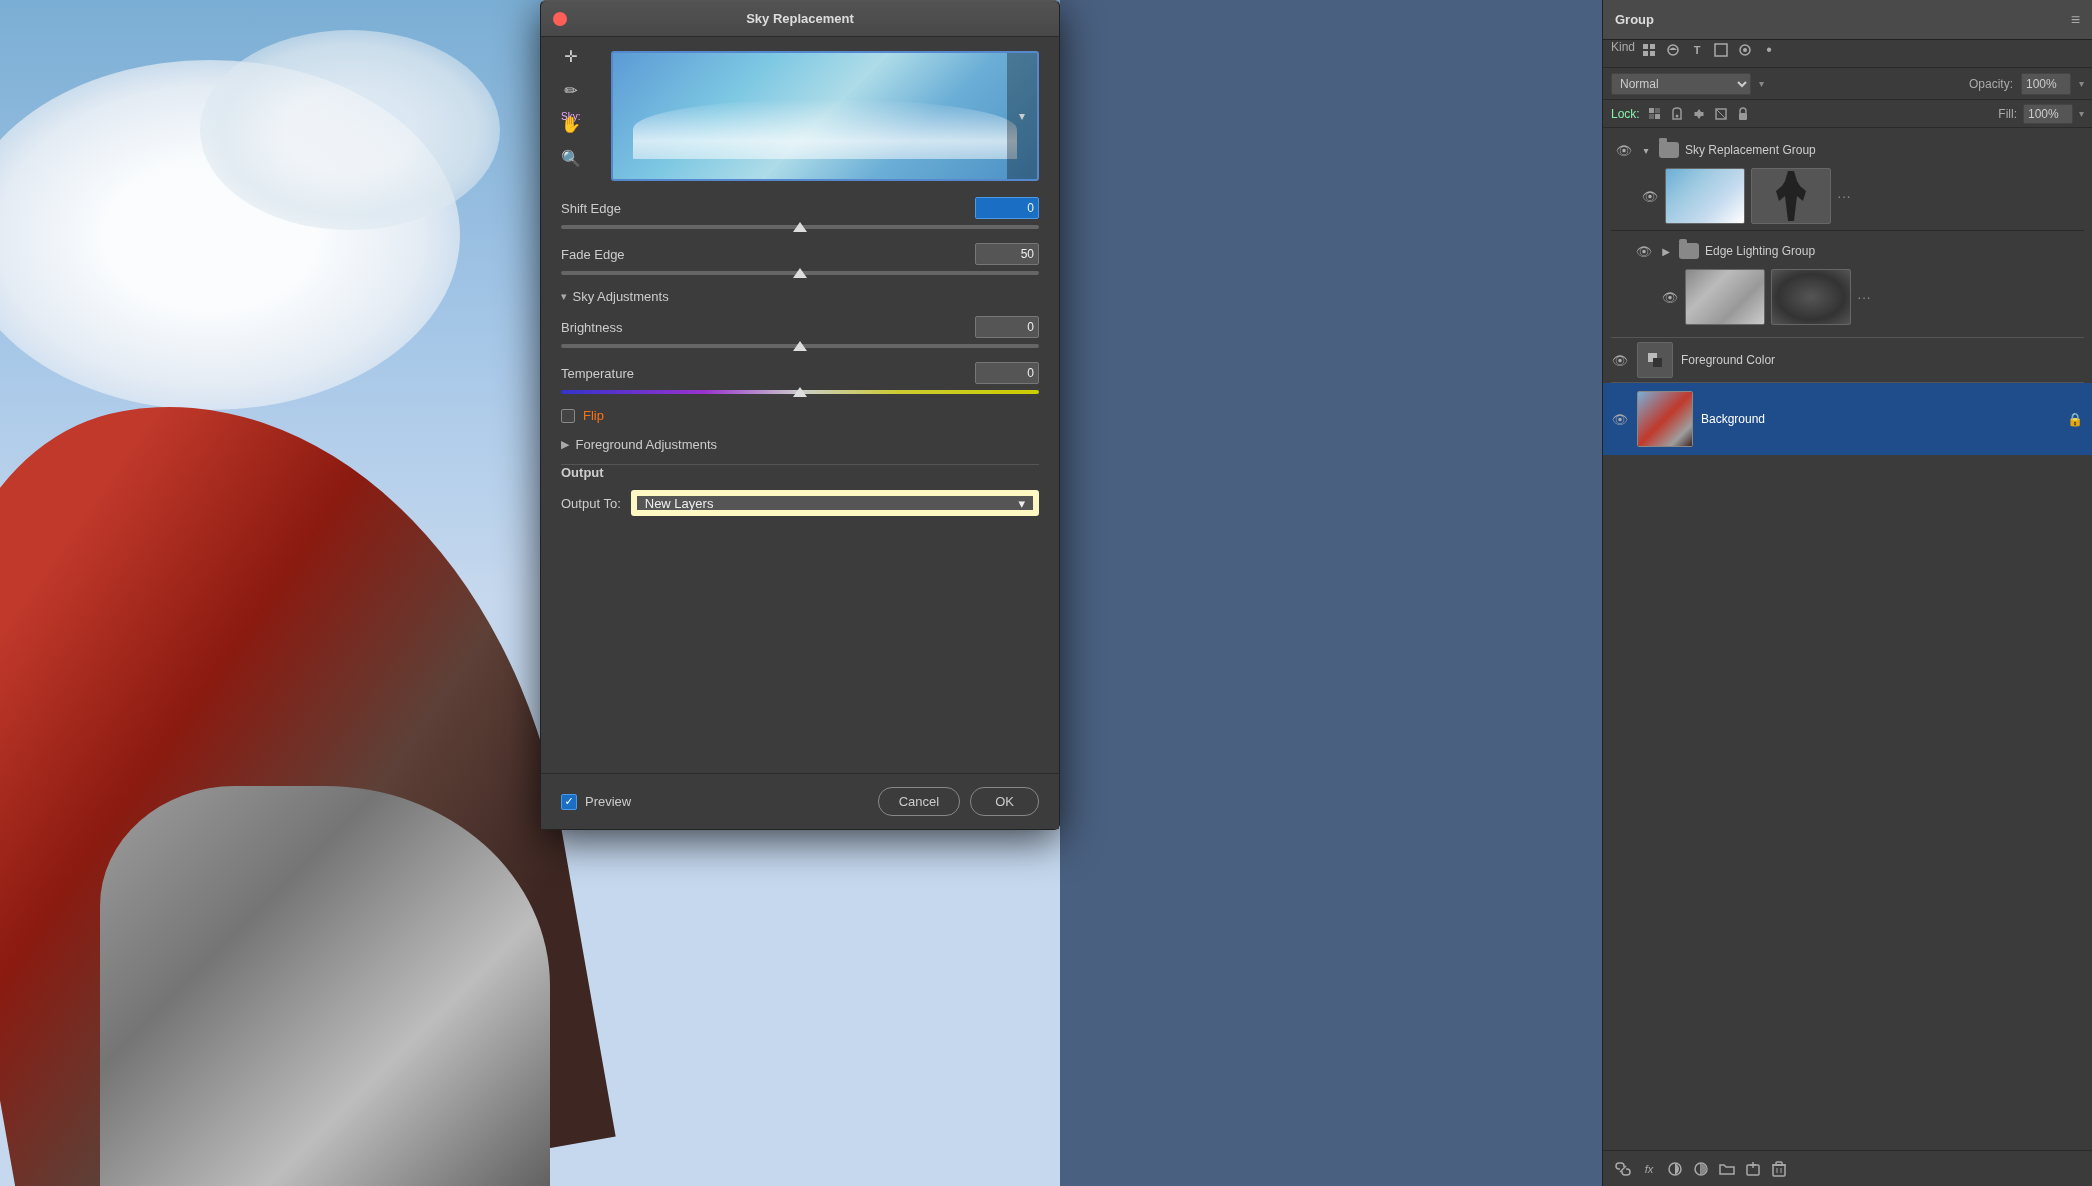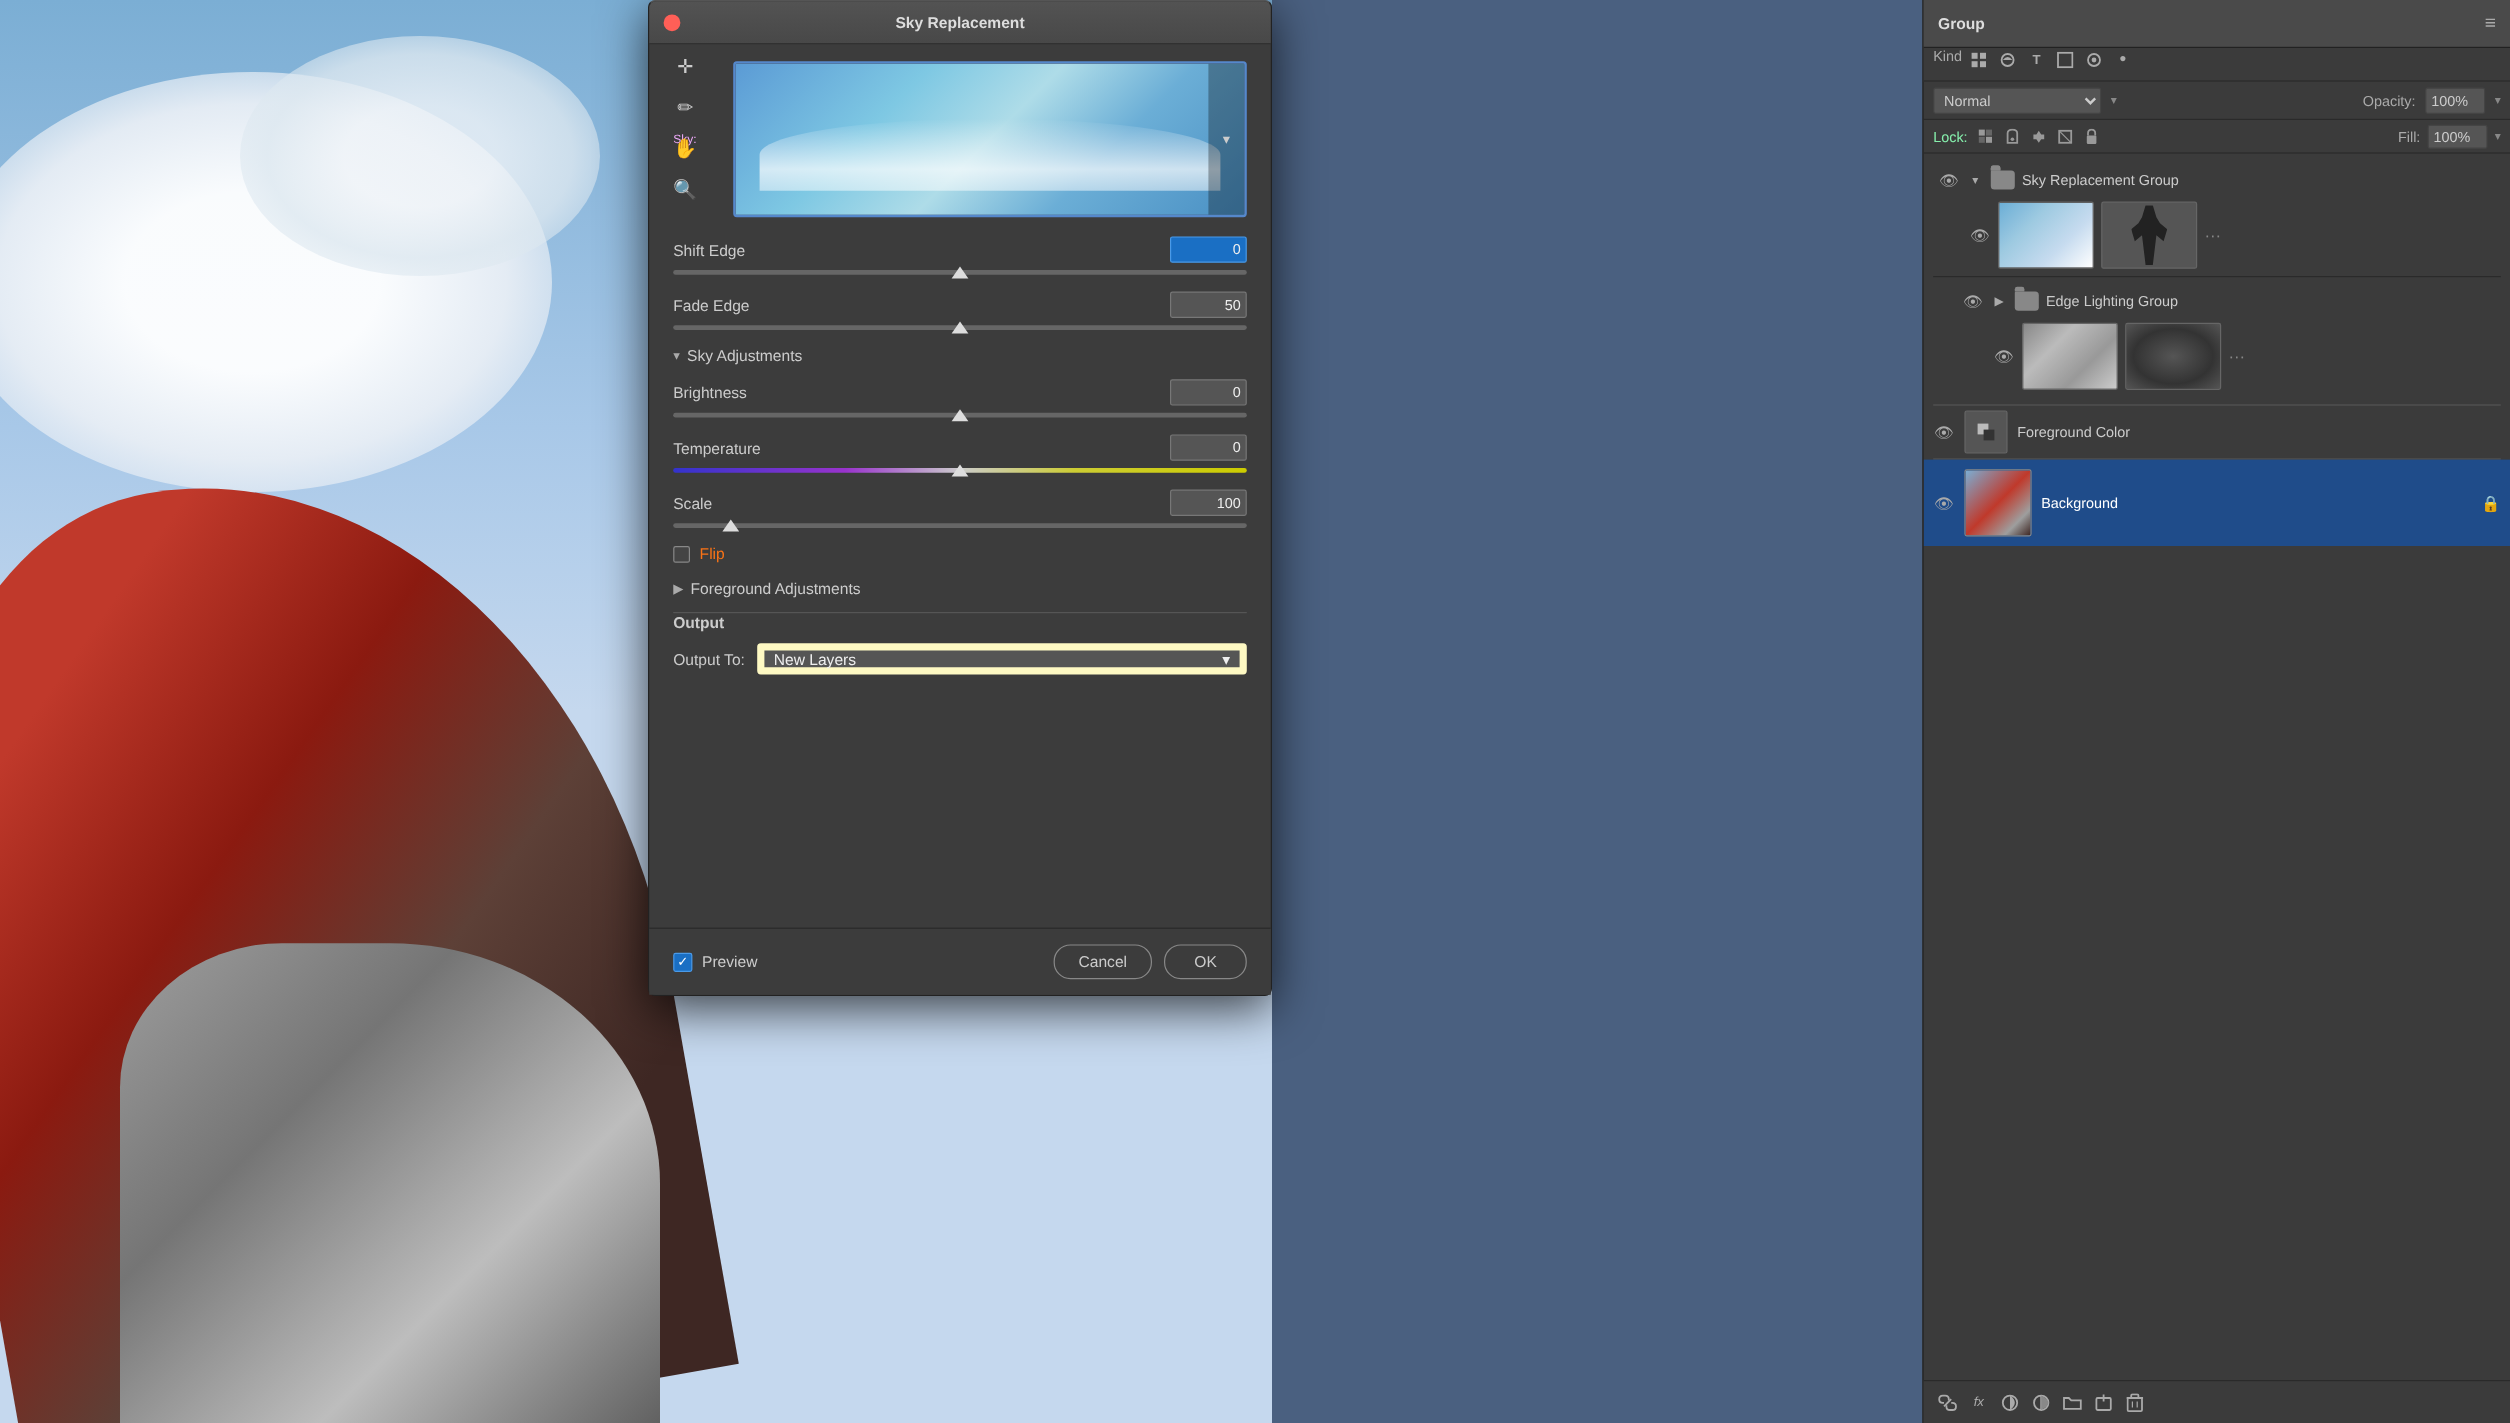--- a/index.html
+++ b/index.html
@@ -718,29 +718,20 @@
     <div class="slider-row">
       <div class="slider-header">
         <span class="slider-label">Temperature</span>
         <input class="slider-value" type="text" value="0" style="">
       </div>
       <div class="slider-track temperature">
         <div class="slider-thumb" style="left: 50%;"></div>
       </div>
     </div>
 
-    <div class="slider-row">
-      <div class="slider-header">
-        <span class="slider-label">Scale</span>
-        <input class="slider-value" type="text" value="100" style="">
-      </div>
-      <div class="slider-track">
-        <div class="slider-thumb" style="left: 10%;"></div>
-      </div>
-    </div>
 
     <div class="flip-row">
       <div class="flip-checkbox"></div>
       <span class="flip-label">Flip</span>
     </div>
 
     <div class="fg-section">
       <div class="section-header">
         <span class="section-chevron">▶</span>
         <span class="section-title">Foreground Adjustments</span>

